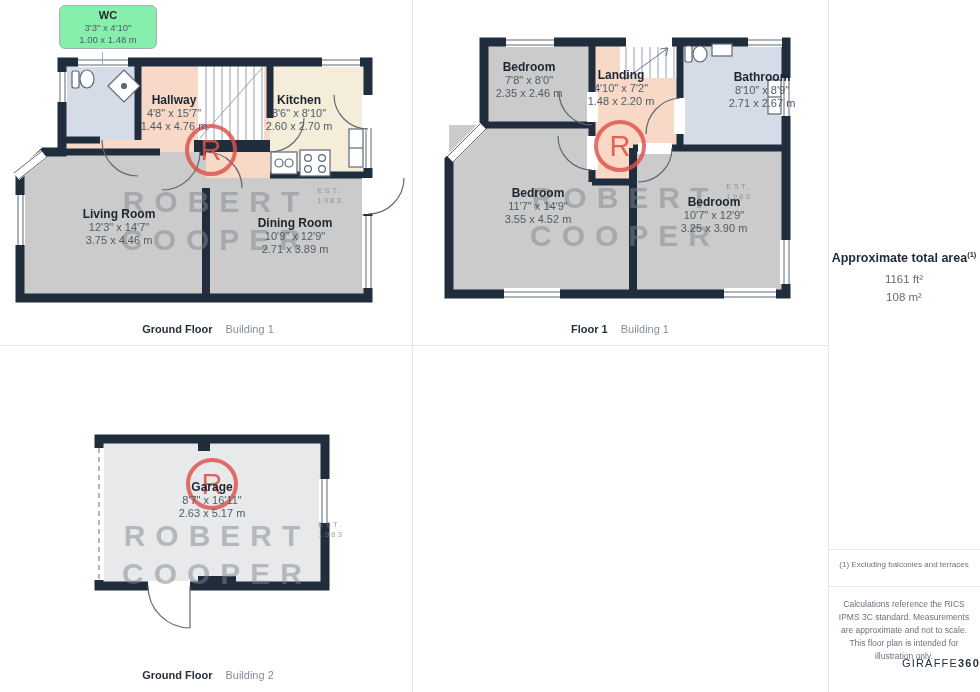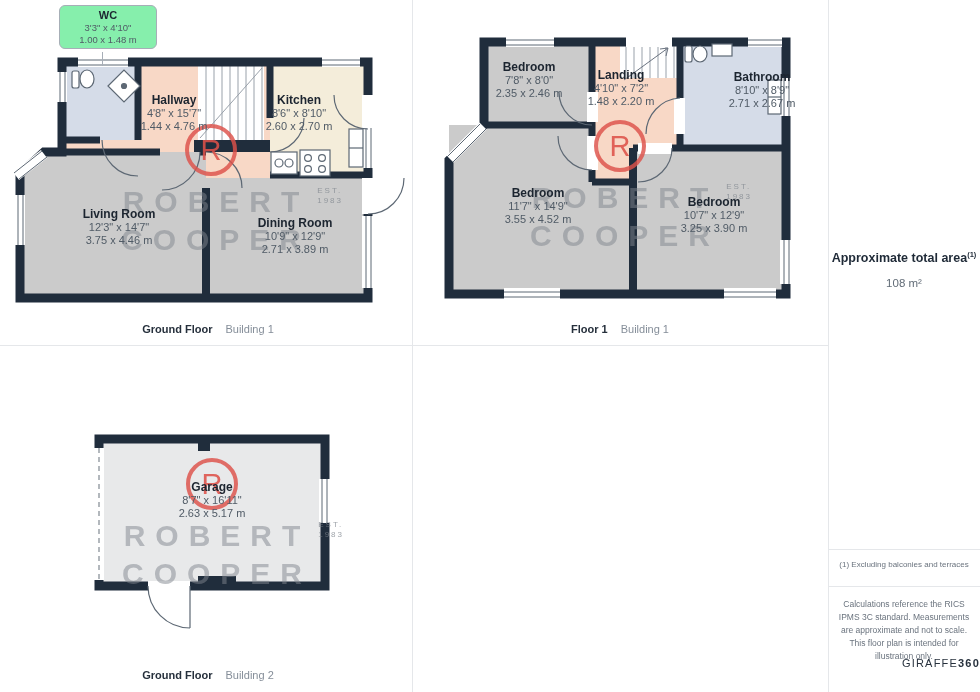--- a/index.html
+++ b/index.html
@@ -303,21 +303,22 @@
     </div>
 
     <div class="caption" style="left:208px;top:324px;">
       <span class="cap-b">Ground Floor</span><span class="cap-r">Building 2</span>
     </div>
   </div>
 
   <div class="sidebar">
     <div class="area-block">
       <div class="area-title"><span>Approximate total area</span><sup>(1)</sup></div>
-      <div class="area-val" style="margin-top:8px;">108 m²</div>
+      <div class="area-val">1161 ft²</div>
+      <div class="area-val" style="margin-top:0;">108 m²</div>
     </div>
     <div class="sep" style="top:549px;"></div>
     <div class="footnote">(1) Excluding balconies and terraces</div>
     <div class="sep" style="top:586px;"></div>
     <div class="legal">Calculations reference the RICS IPMS 3C standard. Measurements are approximate and not to scale. This floor plan is intended for illustration only.</div>
     <div class="brand"><span>GIRAFFE</span><span class="b">360</span></div>
   </div>
 
   <div class="vline" style="left:412px;"></div>
   <div class="vline" style="left:828px;"></div>

